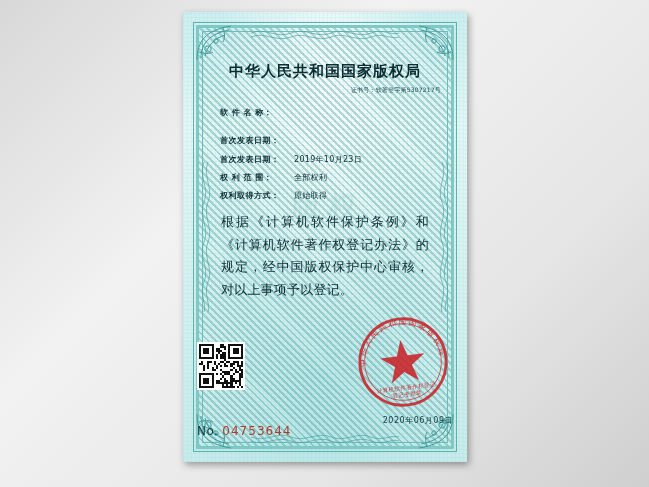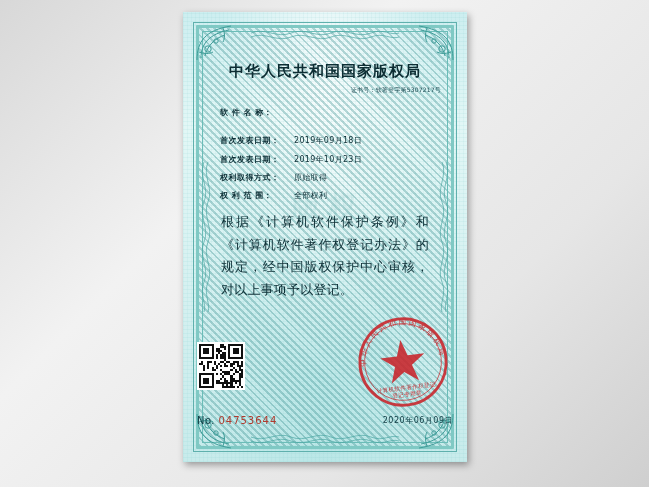--- a/index.html
+++ b/index.html
@@ -185,22 +185,22 @@
     height: 96px;
     transform: rotate(-7deg);
     opacity: 0.88;
   }
   .seal svg { display:block; width:96px; height:96px; }
 
   
   .footer-no {
     position: absolute;
     left: 14px;
-    bottom: 36px;
-    font-size: 10px;
+    bottom: 24px;
+    font-size: 12px;
     color: #123c44;
     letter-spacing: 0.4px;
   }
   .footer-no .num {
     color: #b03a2e;
     letter-spacing: 1px;
   }
   .footer-date {
     position: absolute;
     right: 14px;
@@ -314,33 +314,32 @@
         <div class="lbl">软 件 名 称：</div>
       </div>
 
       <div class="gap-sm"></div>
 
 
       <div class="gap-sm"></div>
 
       <div class="row">
         <div class="lbl">首次发表日期：</div>
-        <div class="val">2019年09月18日</div>
       </div>
       <div class="row">
         <div class="lbl">首次发表日期：</div>
         <div class="val">2019年10月23日</div>
       </div>
       <div class="row">
+        <div class="lbl">权 利 范 围：</div>
+        <div class="val">全部权利</div>
+      </div>
+      <div class="row">
         <div class="lbl">权利取得方式：</div>
         <div class="val">原始取得</div>
-      </div>
-      <div class="row">
-        <div class="lbl">权 利 范 围：</div>
-        <div class="val">全部权利</div>
       </div>
     </div>
 
     <div class="legal">根据《计算机软件保护条例》和《计算机软件著作权登记办法》的规定，经中国版权保护中心审核，对以上事项予以登记。</div>
   </div>
 
   <div class="qr">
     <div class="qr-grid" id="qr-grid">
         <i class="on"></i>
         <i class="on"></i>

